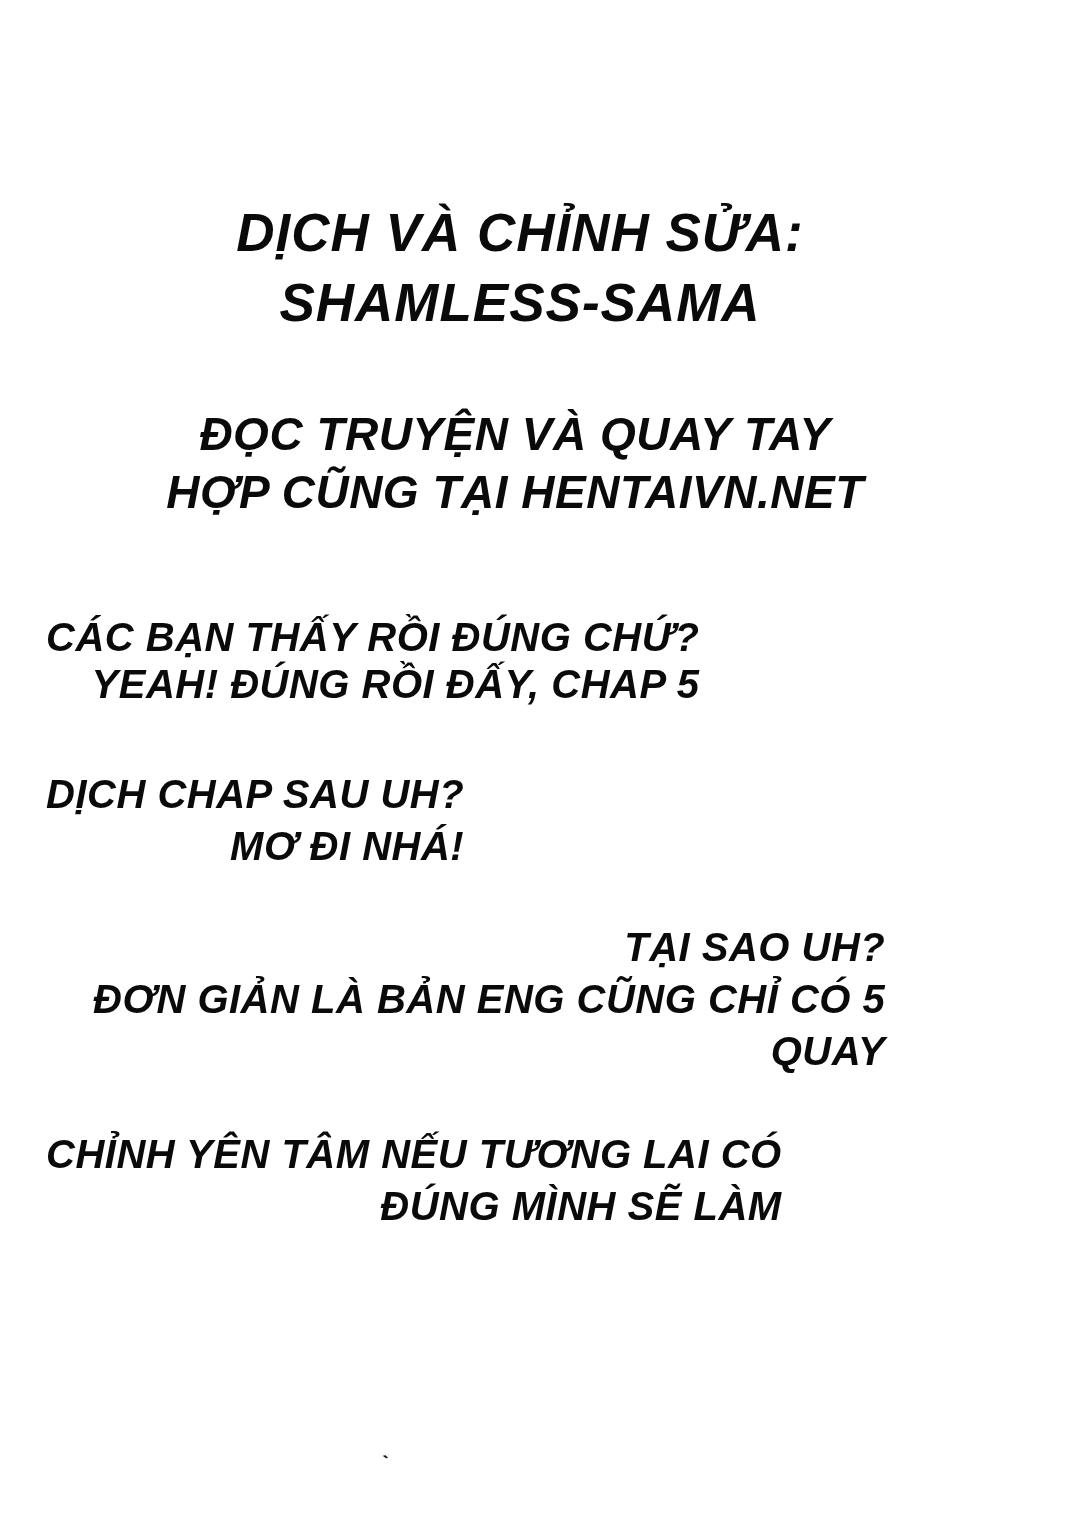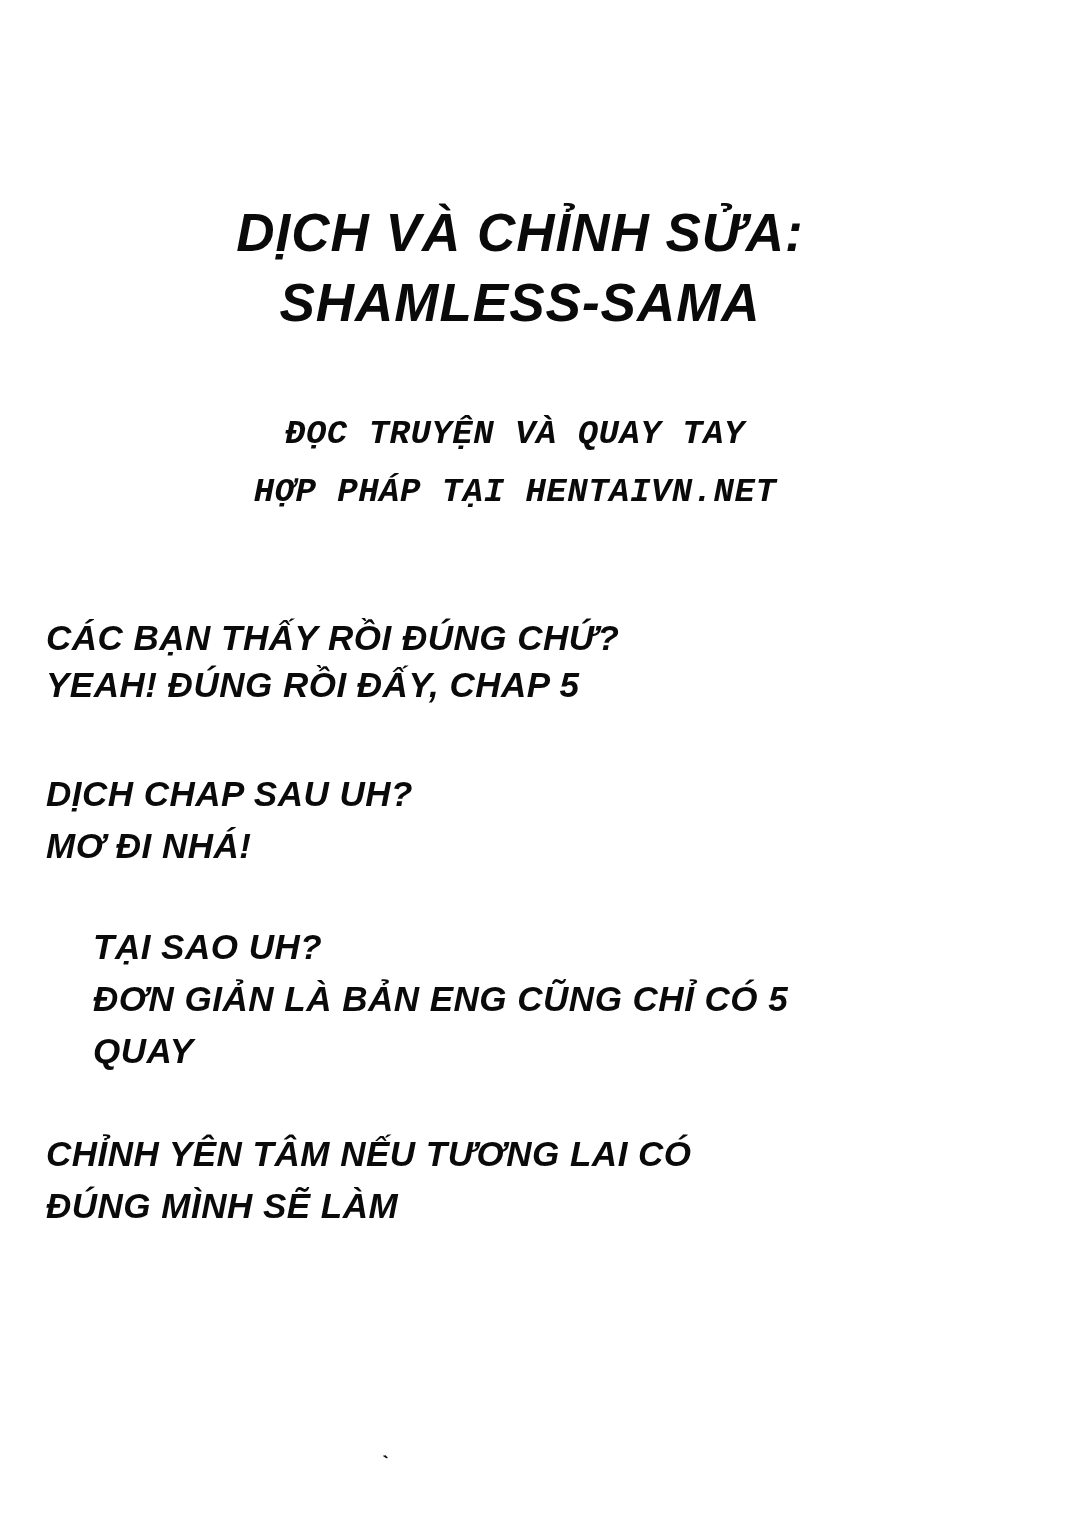--- a/index.html
+++ b/index.html
@@ -34,33 +34,33 @@
     letter-spacing: 1px;
   }
 
   
   .promo {
     position: absolute;
     top: 405px;
     left: 0;
     width: 1030px;
     text-align: center;
-    font-size: 34px;
+    font-size: 46px;
     line-height: 58px;
     letter-spacing: 0.5px;
-    font-family: Liberation Mono, monospace;
   }
 
   
   .note {
     position: absolute;
     left: 46px;
-    font-size: 35px;
+    font-size: 40px;
     line-height: 52px;
     letter-spacing: 0.5px;
+    text-align: right;
   }
   .note-1 { top: 614px; line-height: 47px; }
   .note-2 { top: 768px; }
   .note-3 { top: 921px; margin-left: 47px; }
   .note-4 { top: 1128px; }
 
   
   .stray {
     position: absolute;
     left: 381px;
@@ -76,21 +76,21 @@
 
 <div class="page">
 
   <header class="credit">
     <div class="line">DỊCH VÀ CHỈNH SỬA:</div>
     <div class="line">SHAMLESS-SAMA</div>
   </header>
 
   <section class="promo">
     <div class="line">ĐỌC TRUYỆN VÀ QUAY TAY</div>
-    <div class="line">HỢP PHÁP TẠI HENTAIVN.NET</div>
+    <div class="line">HỢP CŨNG TẠI HENTAIVN.NET</div>
   </section>
 
   <section class="note note-1">
     <div class="line">CÁC BẠN THẤY RỒI ĐÚNG CHỨ?</div>
     <div class="line">YEAH! ĐÚNG RỒI ĐẤY, CHAP 5</div>
   </section>
 
   <section class="note note-2">
     <div class="line">DỊCH CHAP SAU UH?</div>
     <div class="line">MƠ ĐI NHÁ!</div>

